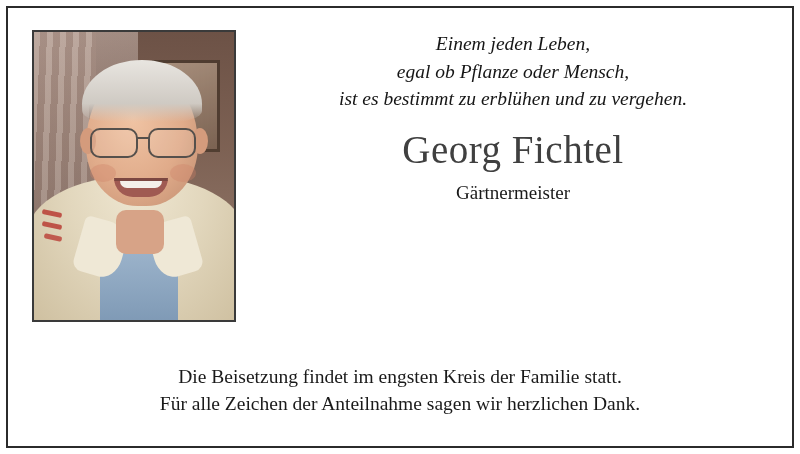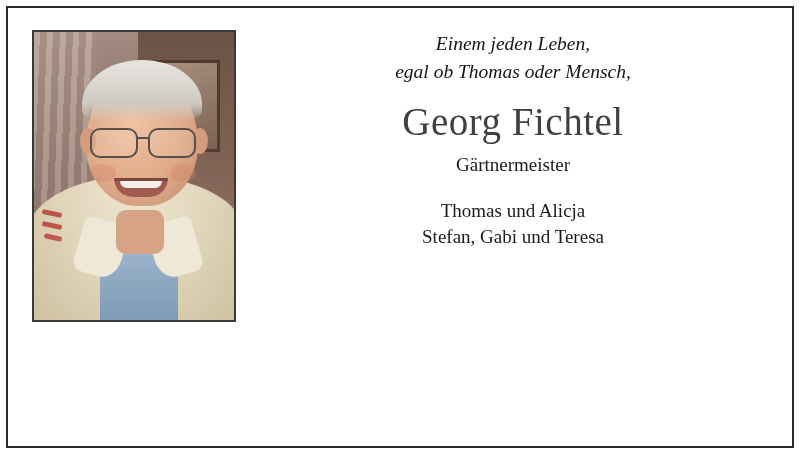--- a/index.html
+++ b/index.html
@@ -296,30 +296,31 @@
         <div class="mouth">
           <div class="teeth"></div>
         </div>
       </div>
     </div>
 
     <div class="text-block">
 
       <div class="verse">
         <div>Einem jeden Leben,</div>
-        <div>egal ob Thomas oder Mensch,</div>
+        <div>egal ob Pflanze oder Mensch,</div>
+        <div>ist es bestimmt zu erblühen und zu vergehen.</div>
       </div>
 
       <div class="name">Georg Fichtel</div>
 
       <div class="profession">Gärtnermeister</div>
 
 
-      <div class="survivors">
-        <div>Thomas und Alicja</div>
-        <div>Stefan, Gabi und Teresa</div>
-      </div>
 
     </div>
 
+    <div class="closing">
+      <div>Die Beisetzung findet im engsten Kreis der Familie statt.</div>
+      <div>Für alle Zeichen der Anteilnahme sagen wir herzlichen Dank.</div>
+    </div>
 
   </div>
 </div>
 
 </body></html>

